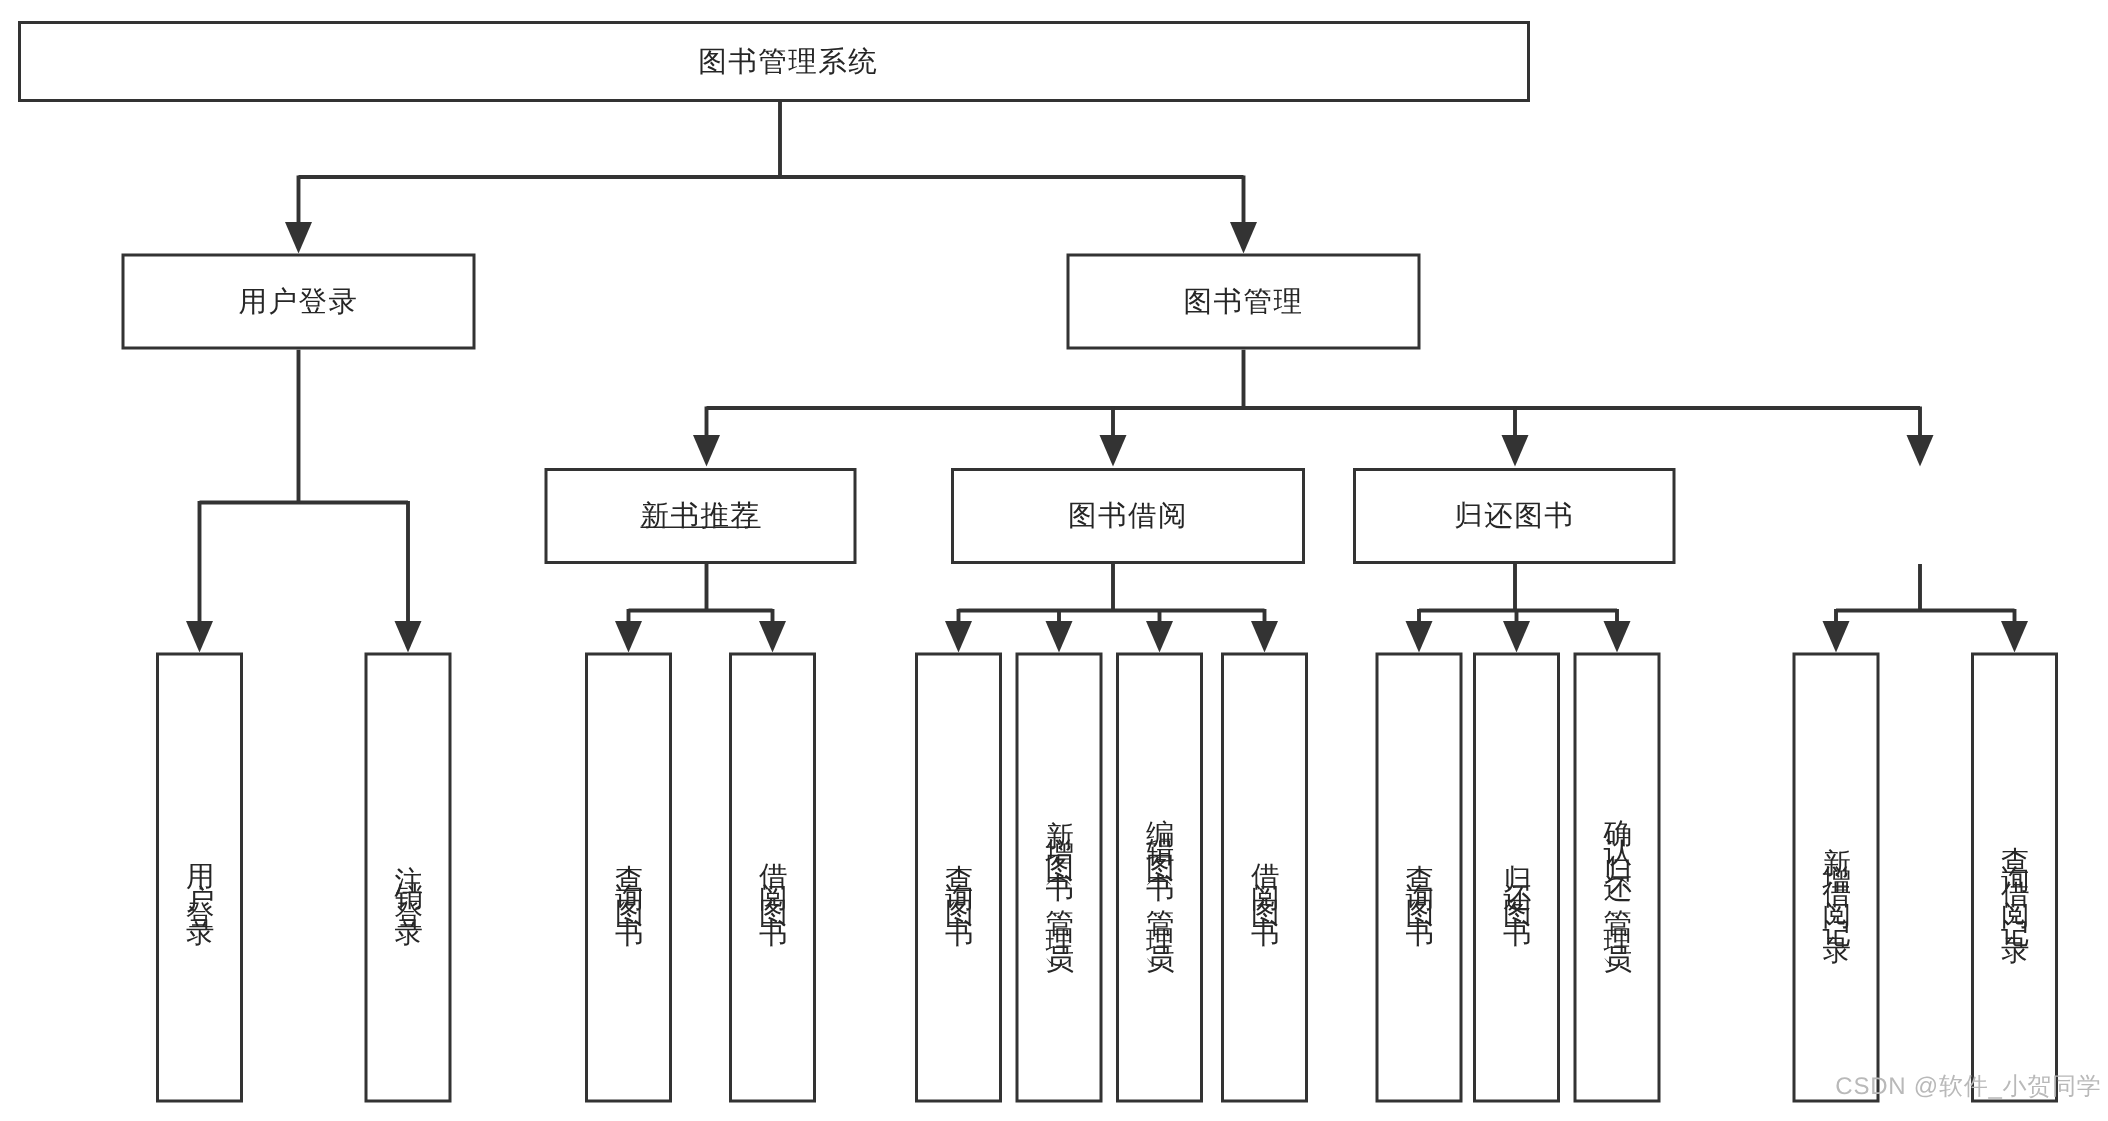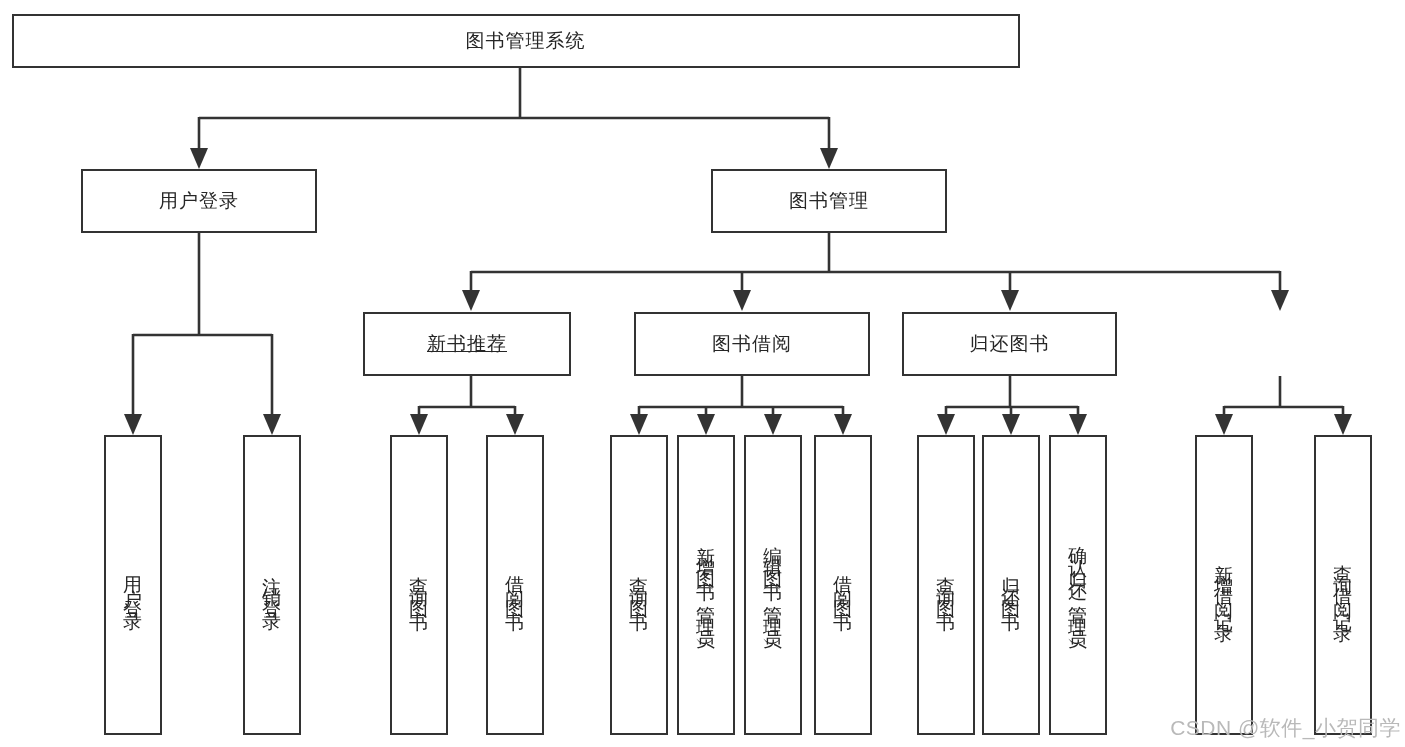--- a/index.html
+++ b/index.html
@@ -63,21 +63,21 @@
     line-height: 1;
     white-space: nowrap;
   }
   .lvl {
     height: 64px;
   }
   #watermark {
     position: absolute;
     top: 714px;
     right: 4px;
-    font-size: 21px;
+    font-size: 16px;
     color: var(--watermark);
     letter-spacing: 0.5px;
     pointer-events: none;
   }
 </style>
 </head>
 <body>
 
 <div id="stage">
 

